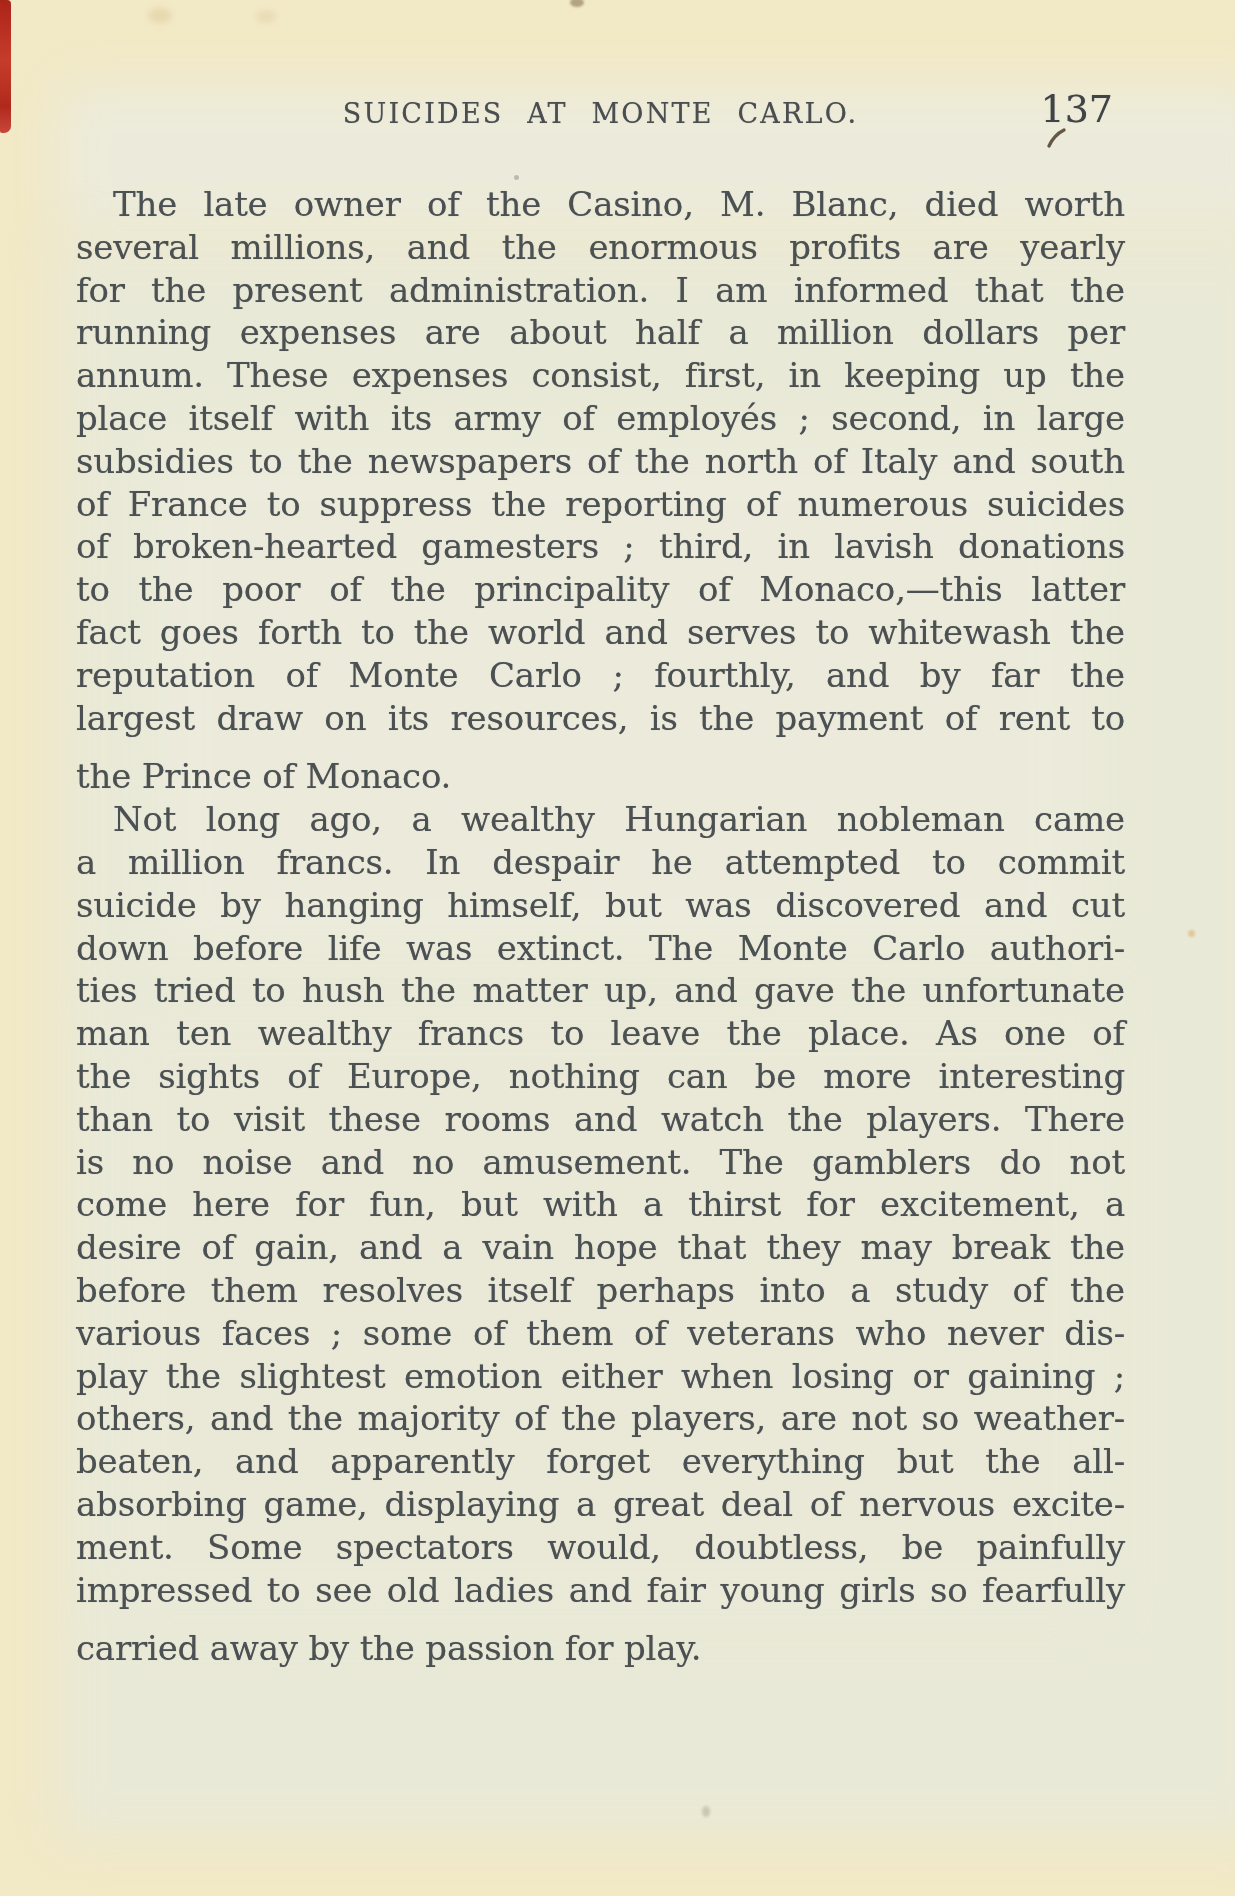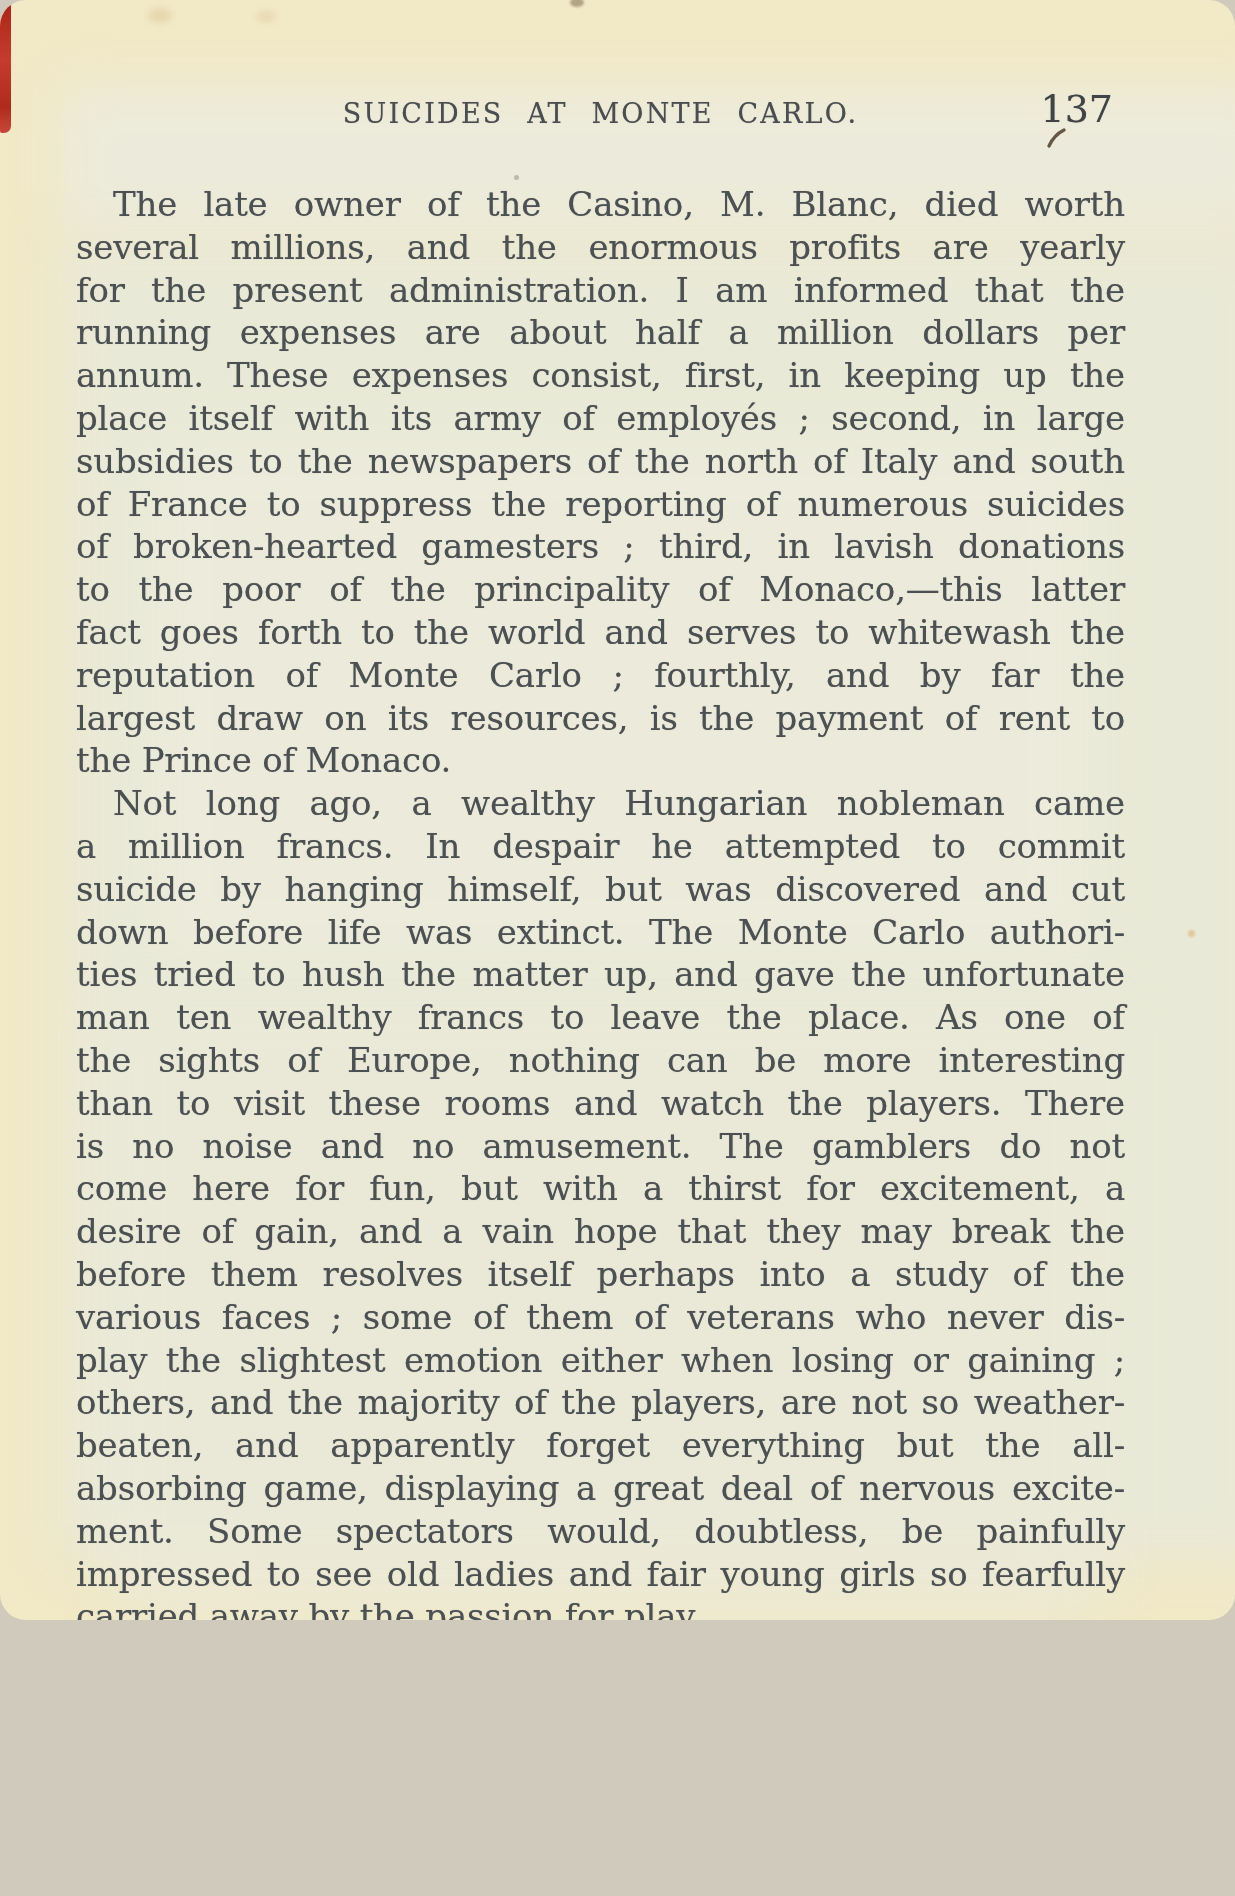--- a/index.html
+++ b/index.html
@@ -1,22 +1,21 @@
 <!DOCTYPE html>
 <html><head>
 <meta charset="utf-8">
 <style>
   html,body{margin:0;padding:0;background:#cfcabc;}
   .page{
     position:relative;
-    width:1235px;height:1620px;
+    width:1235px;height:1896px;
     background:#f2e9c6;
     overflow:hidden;
     font-family:"DejaVu Serif","Liberation Serif",serif;
-    border-radius:26px;
   }
   
   .shade{position:absolute;filter:blur(26px);pointer-events:none;}
   .shade.a{left:60px;top:86px;right:-45px;height:150px;background:#ecebdb;}
   .shade.b{left:58px;top:238px;right:-40px;bottom:58px;background:#e9e9d7;}
   .shade.c{left:150px;top:440px;width:940px;height:520px;background:#efeee0;opacity:.55;}
   .shade.d{left:110px;top:1000px;width:1000px;height:620px;background:#ebead9;opacity:.7;}
 
   .red-mark{
     position:absolute;left:0;top:0;width:11px;height:133px;
@@ -60,21 +59,21 @@
     text-shadow:0 0 .7px rgba(75,80,82,.5);
   }
   .line{
     height:42.8px;line-height:42.8px;
     text-align:justify;
     text-align-last:justify;
     overflow:visible;
     white-space:normal;
   }
   .line.indent{text-indent:37px;}
-  .line.endline{text-align-last:left;}
+  .line.endline{text-align-last:left;margin-top:16px;}
   .it{font-style:italic;}
 </style>
 </head>
 <body>
 
 <div class="page">
 
   <div class="shade a"></div>
   <div class="shade b"></div>
   <div class="shade c"></div>

